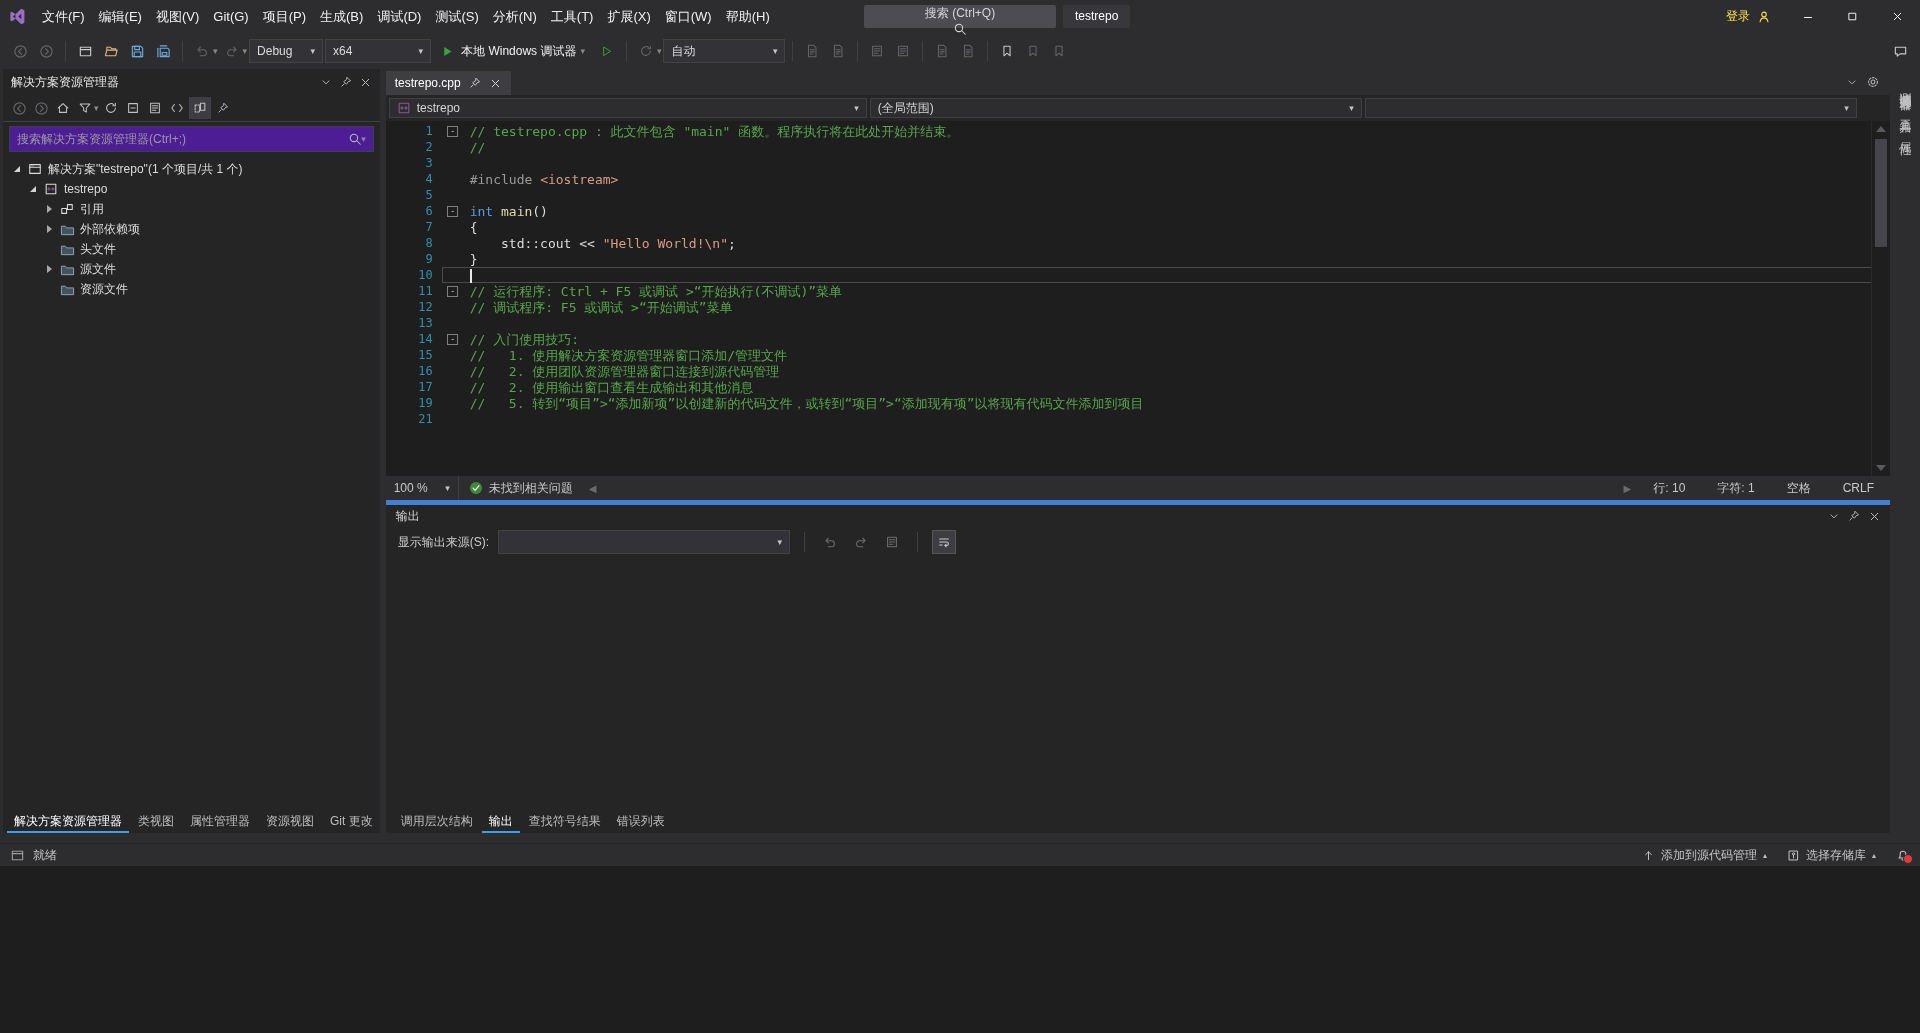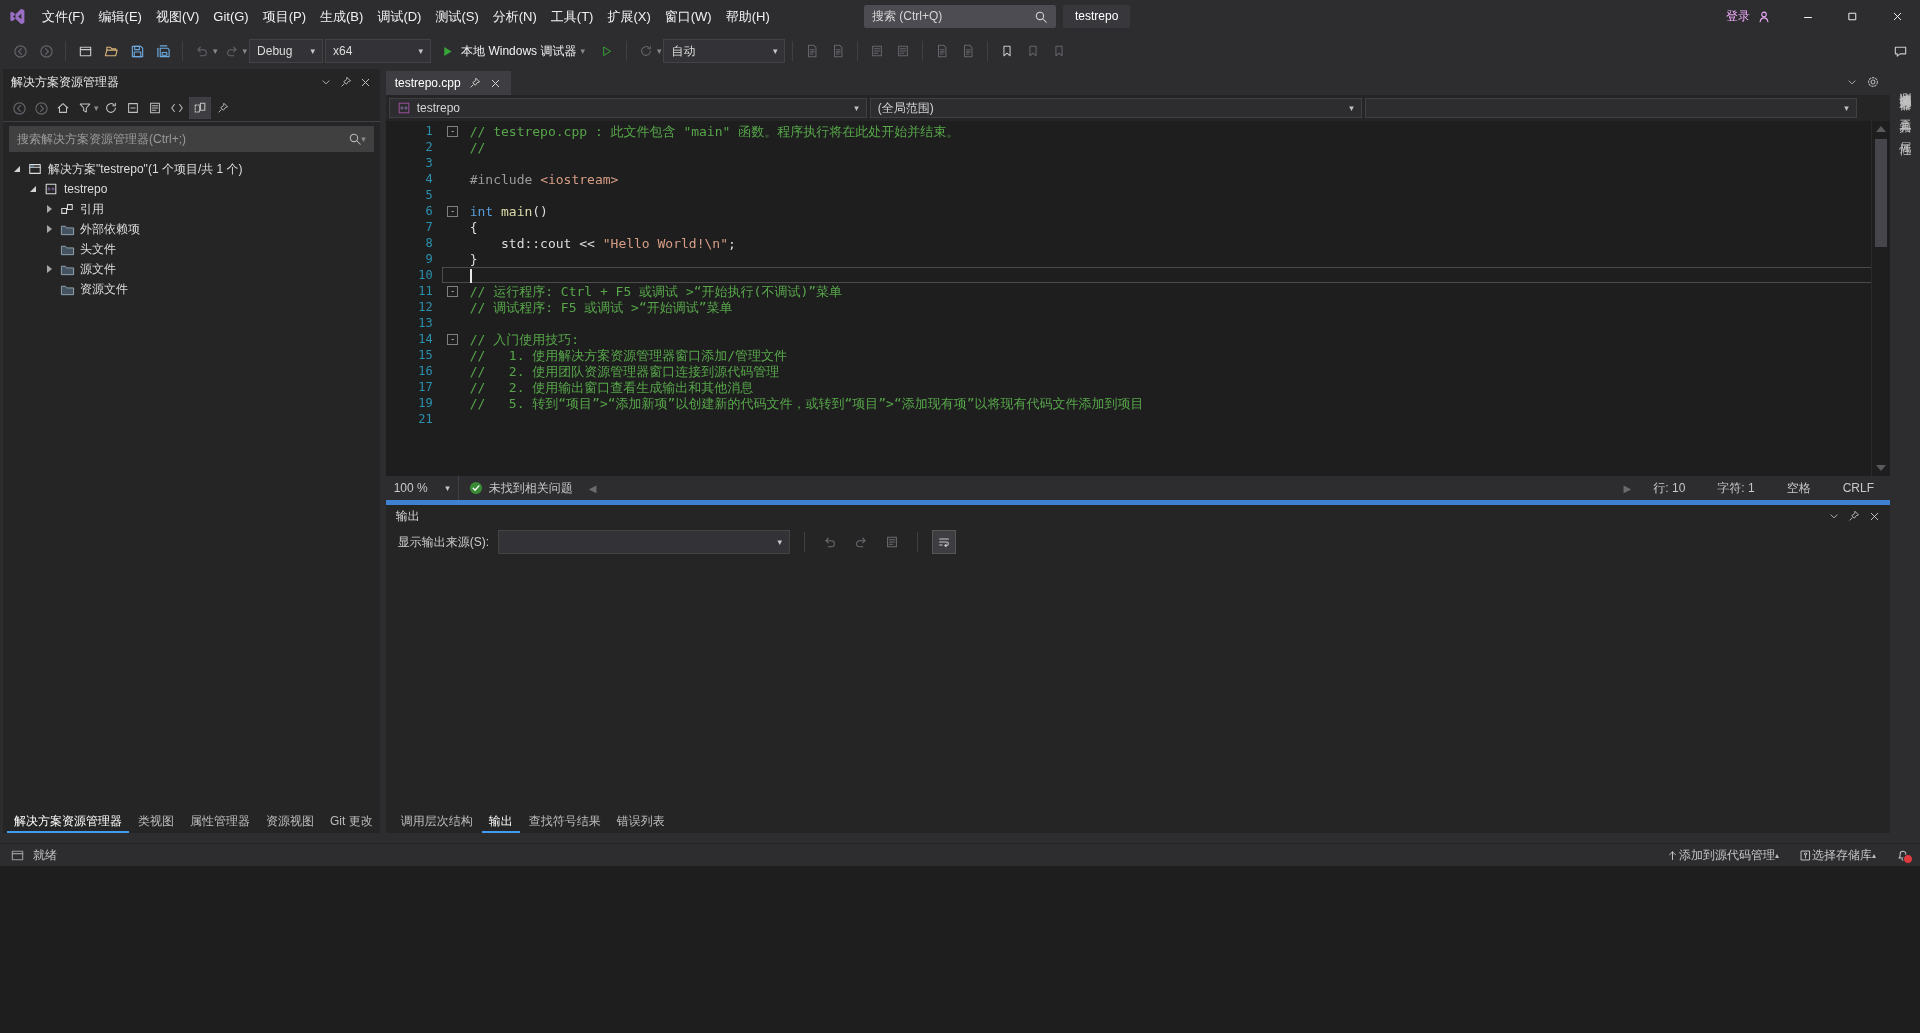--- a/index.html
+++ b/index.html
@@ -6,26 +6,26 @@
   #app{width:1920px;height:866px;display:flex;flex-direction:column;background:#2d2d30;
        font-family:"Liberation Sans",sans-serif;color:#ccc;overflow:hidden;position:relative;}
   .i{display:inline-flex;align-items:center;justify-content:center;line-height:0;}
   
   .titlebar{flex:0 0 33px;display:flex;align-items:center;background:#2d2d30;position:relative;}
   .vs-logo{margin:0 8px 0 8px;}
   .menubar{display:flex;height:100%;align-items:center;}
   .menu-item{padding:0 7px;font-size:13px;color:#f1f1f1;line-height:33px;white-space:nowrap;cursor:default;}
   .tb-search{position:absolute;left:50%;transform:translateX(-50%);top:5px;width:192px;height:23px;
              background:#4c4c52;border-radius:2px;display:flex;align-items:center;justify-content:space-between;
-             padding:0 8px;box-sizing:border-box;}
+             padding:0 8px;box-sizing:border-box;flex-direction:column;}
   .tb-search-text{font-size:12px;color:#d6d6d6;}
   .tb-title{position:absolute;left:1063px;top:5px;height:23px;line-height:23px;padding:0 12px;background:#38383c;
             font-size:12px;color:#ffffff;border-radius:2px;}
   .tb-right{margin-left:auto;display:flex;align-items:center;height:100%;}
-  .signin{display:flex;align-items:center;gap:7px;font-size:12px;color:#f0abfc;padding:0 14px;}
+  .signin{display:flex;align-items:center;gap:7px;font-size:12px;color:#fde047;padding:0 14px;}
   .wbtn{width:45px;height:33px;display:flex;align-items:center;justify-content:center;color:#f1f1f1;}
   
   .toolbar{flex:0 0 36px;display:flex;align-items:center;padding:0 8px;gap:2px;background:#2d2d30;}
   .ticon{width:24px;height:24px;display:flex;align-items:center;justify-content:center;color:#c8c8c8;}
   .ticon.dis{color:#64646a;}
   .tchev{font-size:9px;color:#8a8a8e;margin-left:-3px;}
   .tsep{width:1px;height:20px;background:#3f3f46;margin:0 5px;}
   .combo{height:24px;background:#333337;border:1px solid #434346;display:flex;align-items:center;
          font-size:12px;color:#dcdcdc;padding:0 7px;justify-content:space-between;box-sizing:border-box;}
   .combo .chev{color:#c8c8c8;margin-left:8px;font-size:9px;}
@@ -33,21 +33,21 @@
   .run-btn{display:flex;align-items:center;gap:7px;padding:0 8px;color:#f1f1f1;font-size:12px;white-space:nowrap;}
   .c-green{color:#37a437}.c-folder{color:#dcb67a}.c-save{color:#6ca9dd}
   
   .main{flex:1;display:flex;min-height:0;}
   .left-dock{flex:0 0 364px;background:#252526;border-left:3px solid #2d2d30;display:flex;flex-direction:column;min-height:0;box-sizing:border-box;}
   .panel-header{flex:0 0 26px;display:flex;align-items:center;padding:0 4px 0 8px;color:#e6e6e6;font-size:12px;}
   .ph-icons{margin-left:auto;display:flex;}
   .pticon{width:20px;height:20px;display:flex;align-items:center;justify-content:center;color:#c0c0c0;}
   .panel-toolbar{flex:0 0 26px;display:flex;align-items:center;padding:0 6px;gap:2px;border-bottom:1px solid #3f3f46;}
   .pticon.active{border:1px solid #3f3f46;background:#3e3e42;}
-  .se-search{flex:0 0 24px;margin:4px 6px;background:#404040;border:1px solid #3f3f46;display:flex;align-items:center;
+  .se-search{flex:0 0 24px;margin:4px 6px;background:#4c1d95;border:1px solid #3f3f46;display:flex;align-items:center;
              justify-content:space-between;padding:0 7px;font-size:12px;color:#9a9a9a;}
   .tree{flex:1;overflow:hidden;padding-top:3px;}
   .tree-row{height:20px;display:flex;align-items:center;font-size:12px;color:#dcdcdc;white-space:nowrap;}
   .tree-arrow{width:16px;display:flex;justify-content:center;align-items:center;flex:0 0 16px;}
   .ar-col{width:0;height:0;border-top:4px solid transparent;border-bottom:4px solid transparent;border-left:5px solid #a8a8a8;}
   .ar-exp{width:0;height:0;border-bottom:6px solid #d4d4d4;border-left:6px solid transparent;}
   .tree-icon{width:20px;display:flex;justify-content:center;flex:0 0 20px;}
   .tree-label{margin-left:3px;}
   .dock-tabs{flex:0 0 22px;display:flex;align-items:stretch;padding-left:4px;gap:2px;}
   .dock-tab{display:flex;align-items:center;padding:0 7px;font-size:12px;color:#bdbdbd;border-bottom:2px solid transparent;white-space:nowrap;}
@@ -101,21 +101,21 @@
   .oicon.active{border:1px solid #555;background:#3e3e42;color:#c8c8c8;}
   .output-body{flex:1;}
   
   .right-strip{flex:0 0 30px;background:#2d2d30;display:flex;flex-direction:column;align-items:center;padding-top:14px;gap:20px;}
   .vtab{writing-mode:vertical-rl;font-size:12px;color:#c2c2c2;letter-spacing:1px;white-space:nowrap;}
   
   .bottom-gap{flex:0 0 10px;background:#2d2d30;}
   .statusbar{flex:0 0 22px;background:#2d2d30;border-top:1px solid #252526;display:flex;align-items:center;
              padding:0 10px;font-size:12px;color:#c5c5c5;gap:8px;}
   .sb-right{margin-left:auto;display:flex;align-items:center;gap:20px;}
-  .sb-item{display:flex;align-items:center;text-align:center;}
+  .sb-item{display:flex;align-items:center;gap:6px;text-align:center;}
   .tri-up{font-size:8px;color:#bdbdbd;}
   .bell-wrap{position:relative;display:flex;}
   .bell-dot{position:absolute;width:8px;height:8px;border-radius:50%;background:#e0393e;right:-3px;bottom:-2px;border:1px solid #2d2d30;}
 </style>
 <style>.tok-comment{color:#57a64a}.tok-keyword{color:#569cd6}.tok-string{color:#d69d85}.tok-preproc{color:#9b9b9b}.tok-func{color:#dcdcaa}.tok-plain{color:#dcdcdc}.ln{color:#2b91af}#splitter{background:#4080d0}</style></head>
 <body>
 
 <div id="app">
 
   <header class="titlebar">

